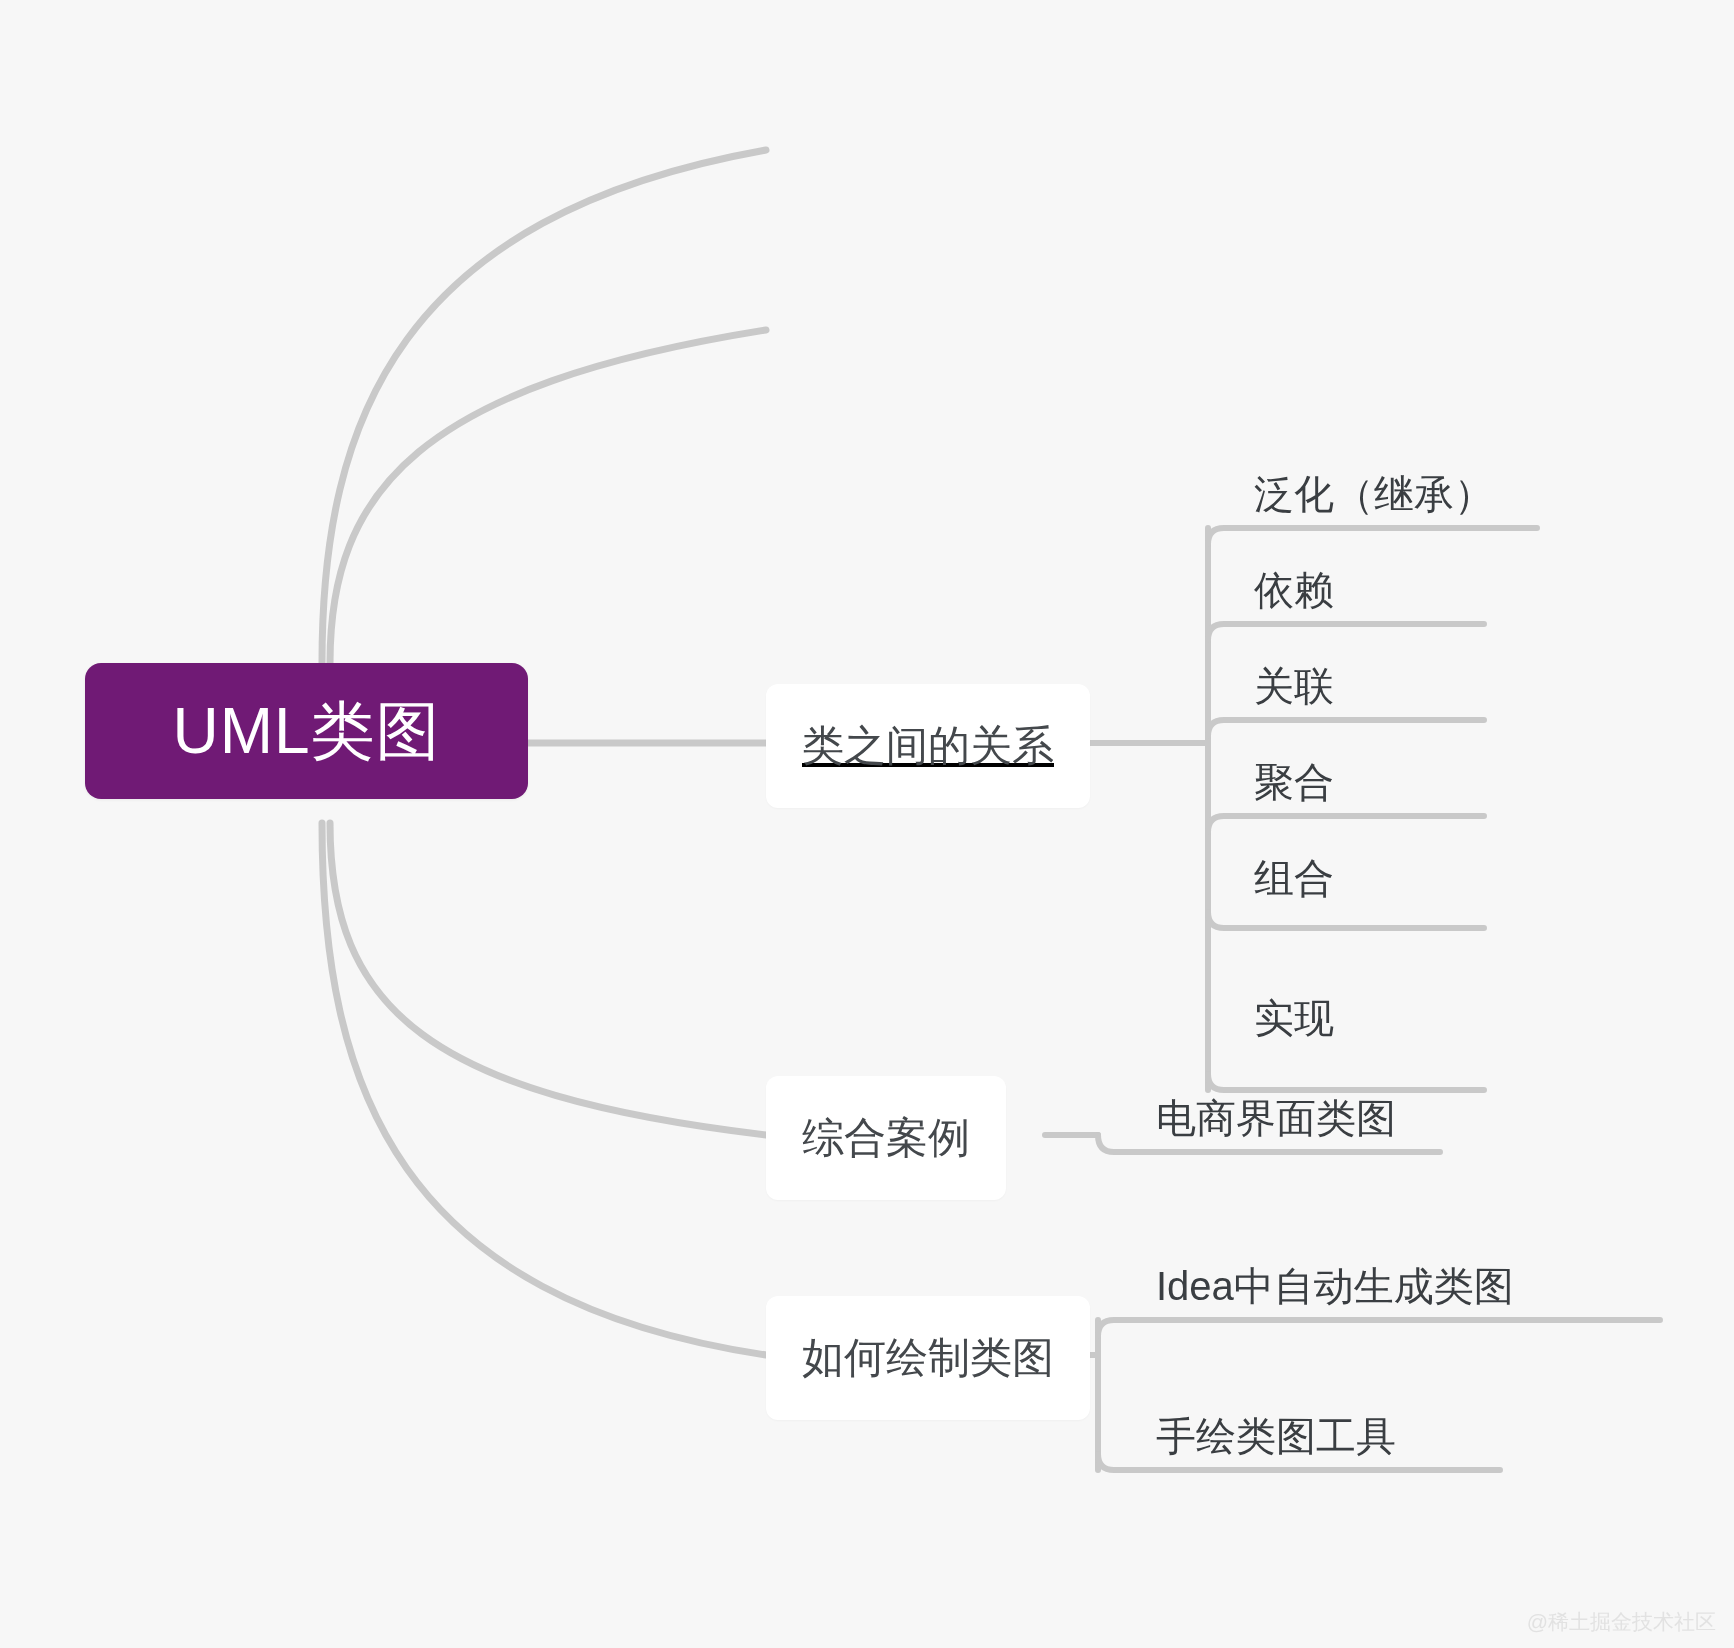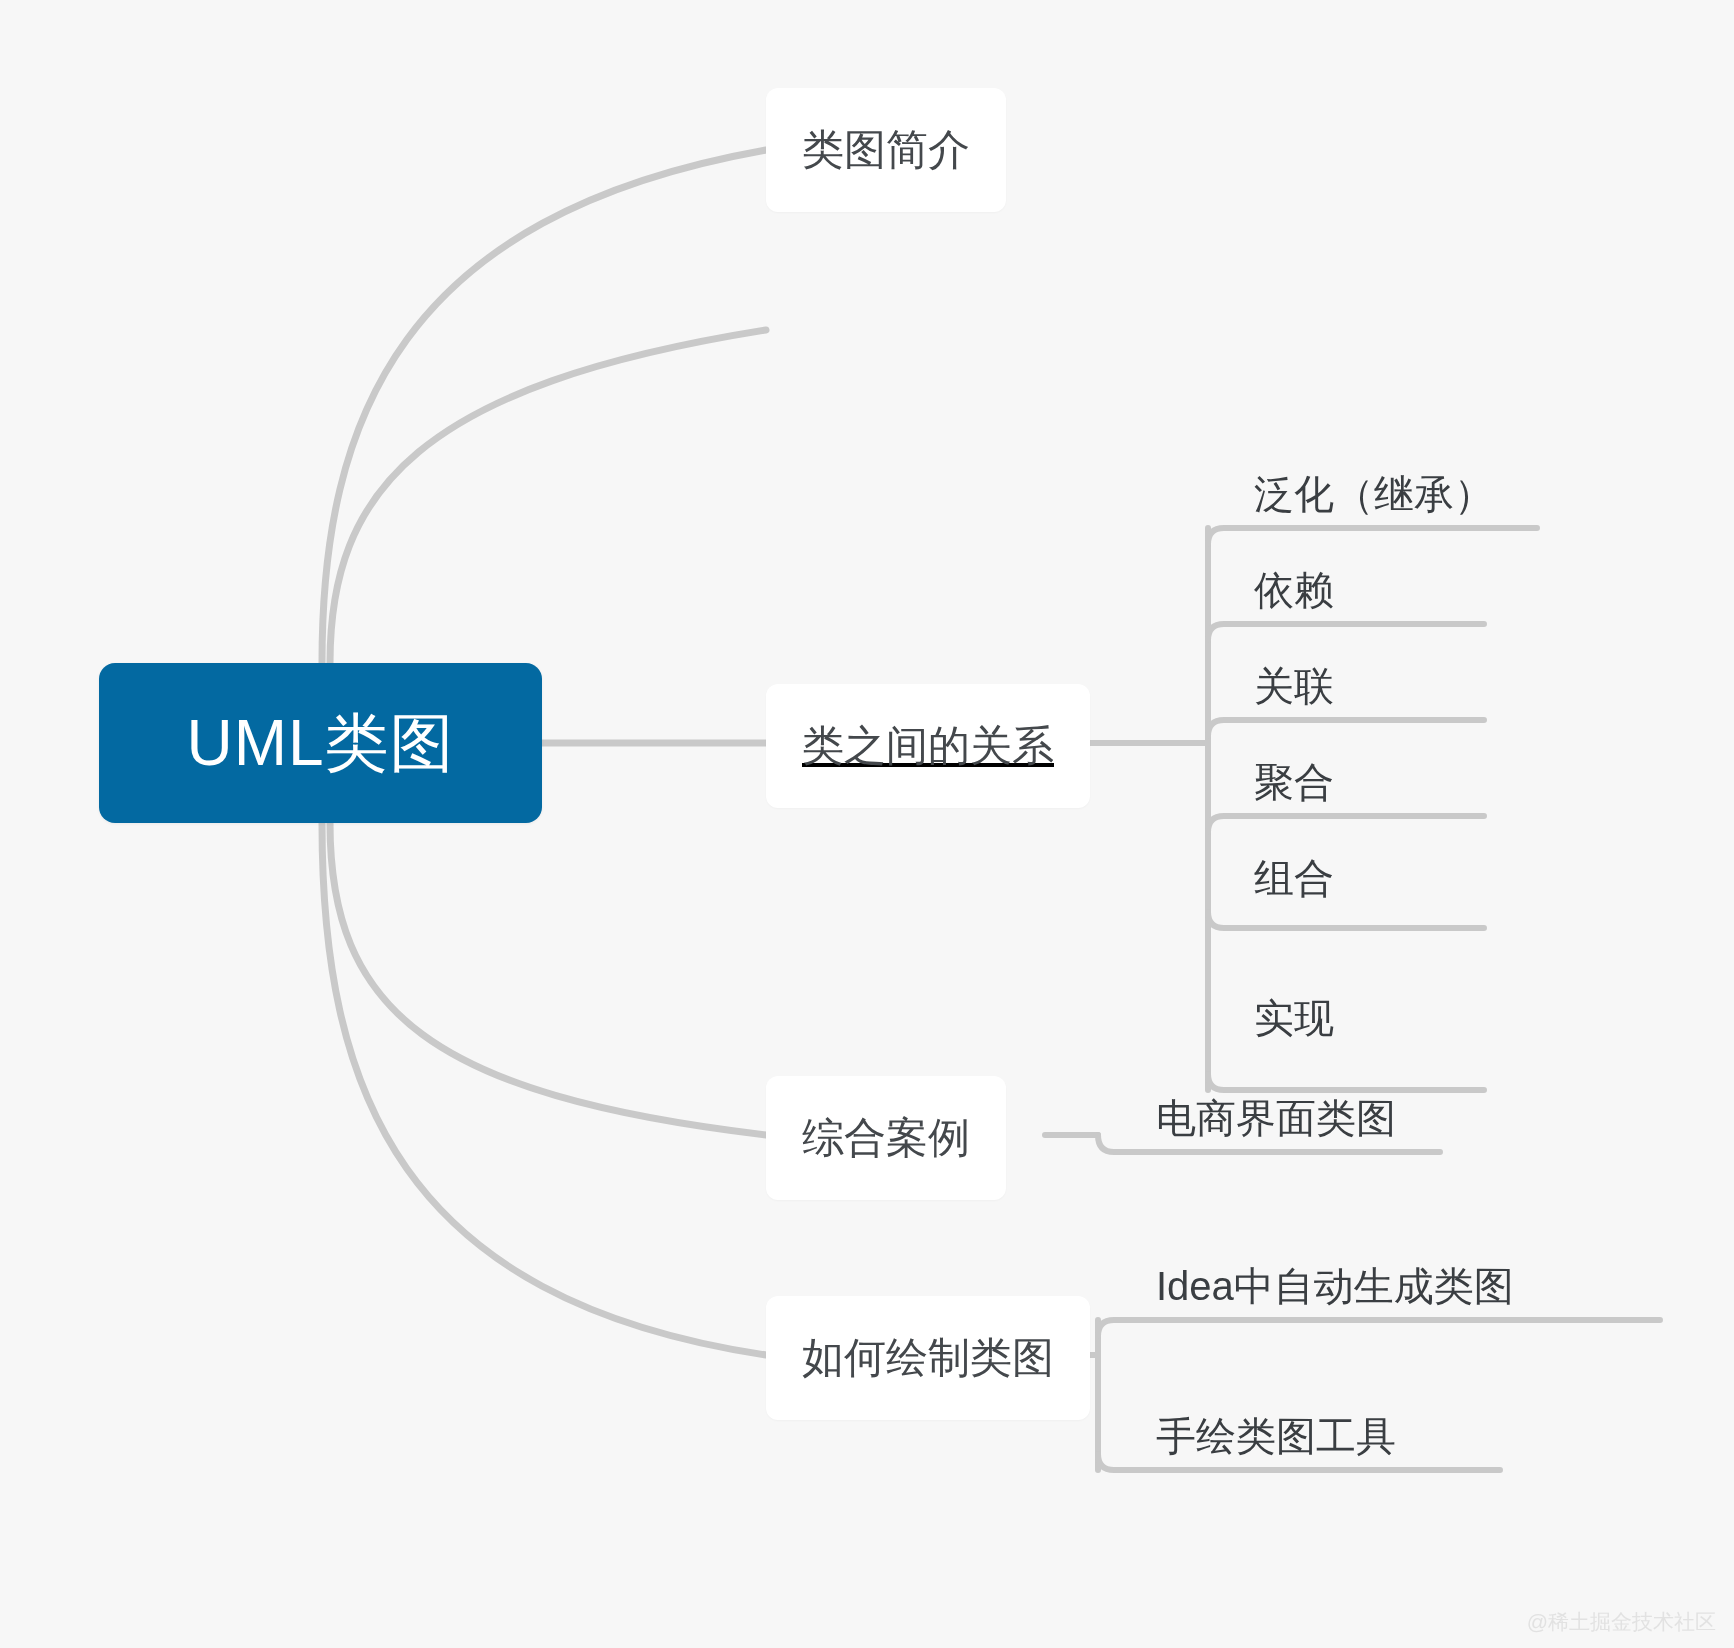--- a/index.html
+++ b/index.html
@@ -22,25 +22,25 @@
     left: 0;
     top: 0;
     width: 1734px;
     height: 1648px;
     pointer-events: none;
   }
 
   
   .root-node {
     position: absolute;
-    left: 99px;
+    left: 85px;
     top: 663px;
     width: 443px;
-    height: 160px;
-    background: #0369a1;
+    height: 136px;
+    background: #701a75;
     border-radius: 16px;
     display: flex;
     align-items: center;
     justify-content: center;
     box-shadow: 0 1px 3px rgba(0,0,0,0.06);
   }
   .root-label {
     color: #ffffff;
     font-size: 64px;
     font-weight: 400;
@@ -128,23 +128,20 @@
       <path stroke-width="6" d="M 1098 1320 L 1098 1470"></path>
       <path stroke-width="6" d="M 1098 1336 Q 1098 1320 1114 1320 L 1660 1320"></path>
       <path stroke-width="6" d="M 1098 1454 Q 1098 1470 1114 1470 L 1500 1470"></path>
     </g>
   </svg>
 
   <div class="root-node">
     <span class="root-label">UML类图</span>
   </div>
 
-  <div class="card-node" style="left:766px; top:88px; height:124px;">
-    <span class="card-label">类图简介</span>
-  </div>
 
 
   <div class="card-node" style="left:766px; top:684px; height:124px;text-decoration:underline;">
     <span class="card-label">类之间的关系</span>
   </div>
 
   <div class="card-node" style="left:766px; top:1296px; height:124px;">
     <span class="card-label">如何绘制类图</span>
   </div>
 

